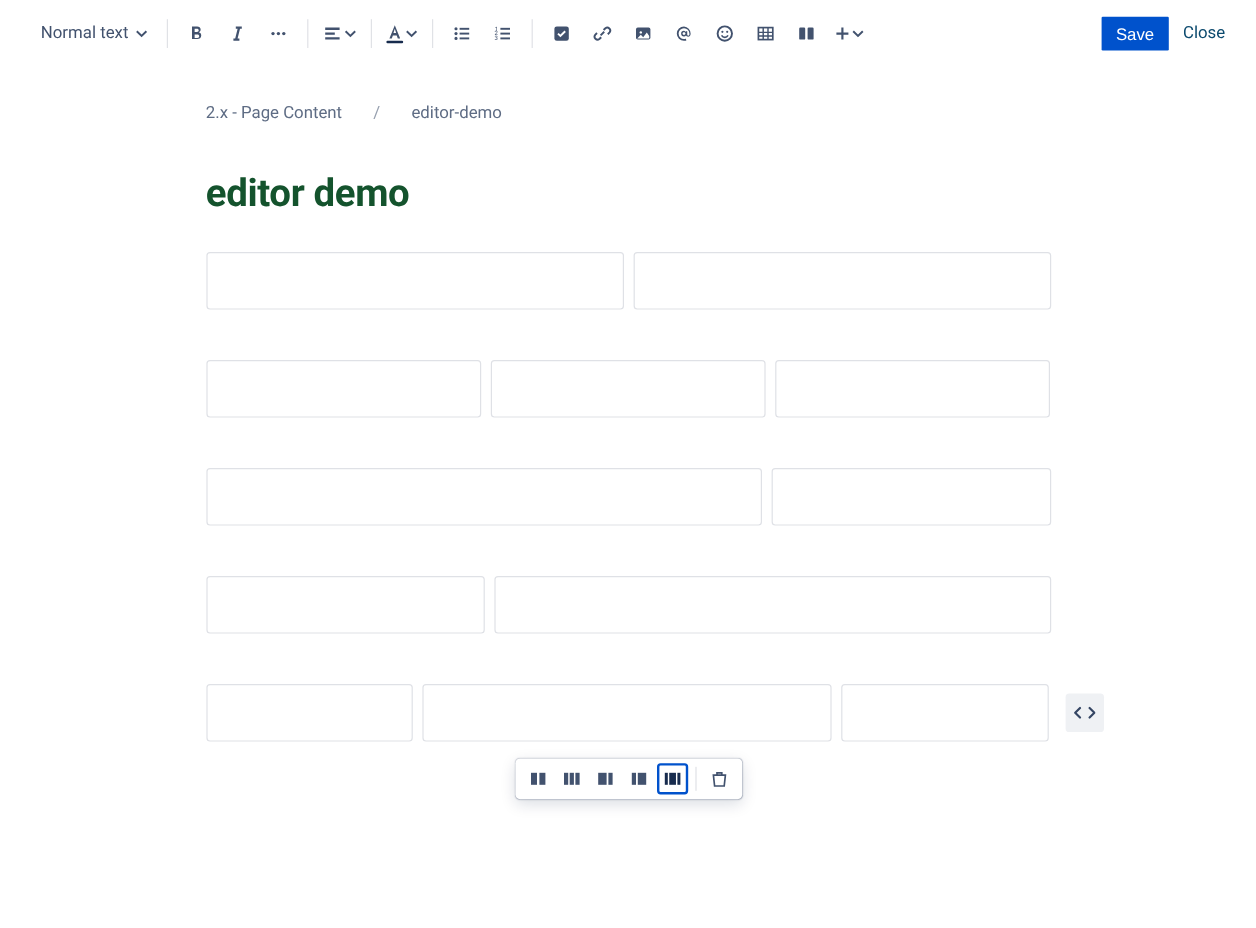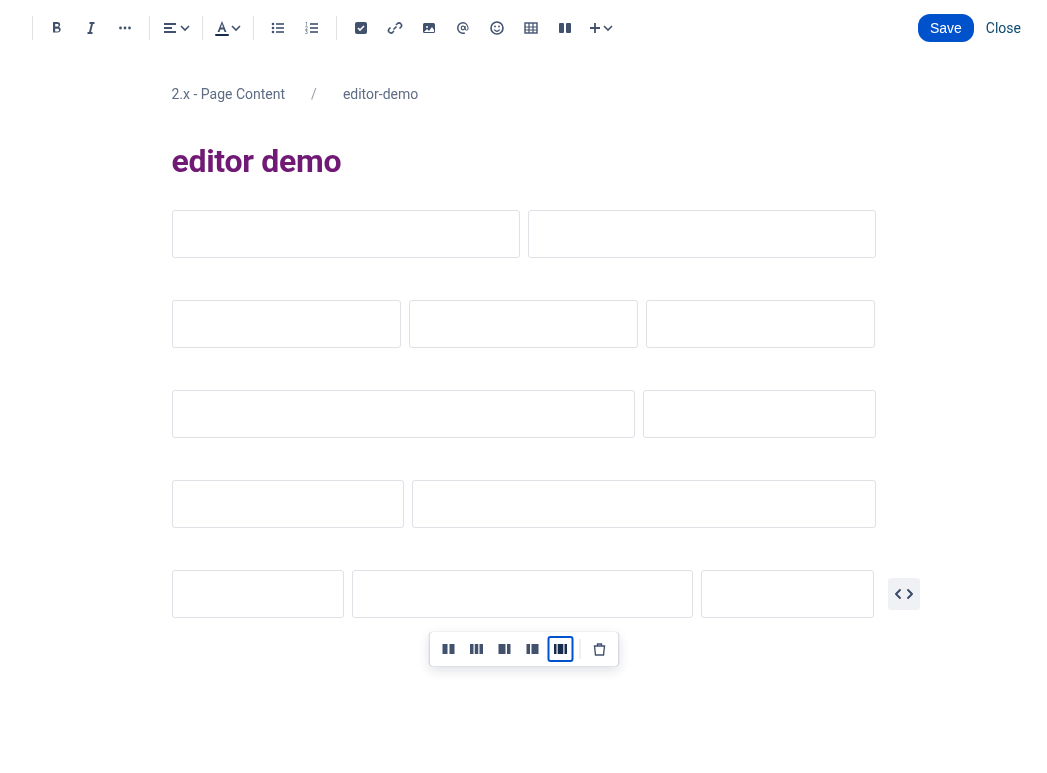--- a/index.html
+++ b/index.html
@@ -50,21 +50,21 @@
     .tb-right {
       margin-left: auto;
       display: flex;
       align-items: center;
       gap: 12px;
     }
     .btn-primary {
       background: #0052CC;
       color: #fff;
       border: none;
-      border-radius: 12px;
+      border-radius: 1px;
       padding: 6px 12px;
       font-size: 14px;
       font-weight: 500;
       cursor: pointer;
     }
     .btn-link-close {
       color: #0c4a6e;
       font-size: 14px;
       cursor: pointer;
     }
@@ -82,21 +82,21 @@
       gap: 26px;
       color: #5E6C84;
       font-size: 14px;
       margin-top: 30px;
     }
     .breadcrumb-sep { color: #97A0AF; }
     .page-title {
       margin-top: 40px;
       font-size: 32px;
       font-weight: 700;
-      color: #701a75;
+      color: #14532d;
       letter-spacing: -0.3px;
     }
     .layout-wrapper {
       margin-top: 30px;
       display: flex;
       flex-direction: column;
       gap: 42px;
       position: relative;
     }
     .layout-row { display: flex; gap: 8px; position: relative; }
@@ -155,20 +155,26 @@
     }
     .text-color-swatch {
       width: 14px; height: 2.5px; border-radius: 1px;
     }
     .icon-combo { display:flex; flex-direction:column; align-items:center; gap:1px; }
   </style>
 </head>
 <body>
 
 <div class="toolbar">
+  <div class="tb-select">
+    <span>Normal text</span>
+    <svg class="chevron-down" viewBox="0 0 10 6">
+        <path d="M1 1l4 4 4-4" fill="none" stroke="currentColor" stroke-width="1.6"></path>
+      </svg>
+  </div>
 
   <div class="tb-divider"></div>
 
   <div class="tb-group">
     <div class="tb-btn">
       <svg width="16" height="16" viewBox="0 0 16 16">
           <path d="M4 2h4.2c1.8 0 3 1 3 2.6 0 1.1-.6 1.9-1.5 2.3 1.2.3 2 1.3 2 2.6 0 1.9-1.4 3-3.4 3H4V2zm2.2 4.6h1.9c.9 0 1.5-.5 1.5-1.3S9 4 8.1 4H6.2v2.6zm0 5h2.2c1 0 1.6-.6 1.6-1.4 0-.9-.6-1.4-1.6-1.4H6.2v2.8z" fill="currentColor"></path>
         </svg>
     </div>
     <div class="tb-btn">

